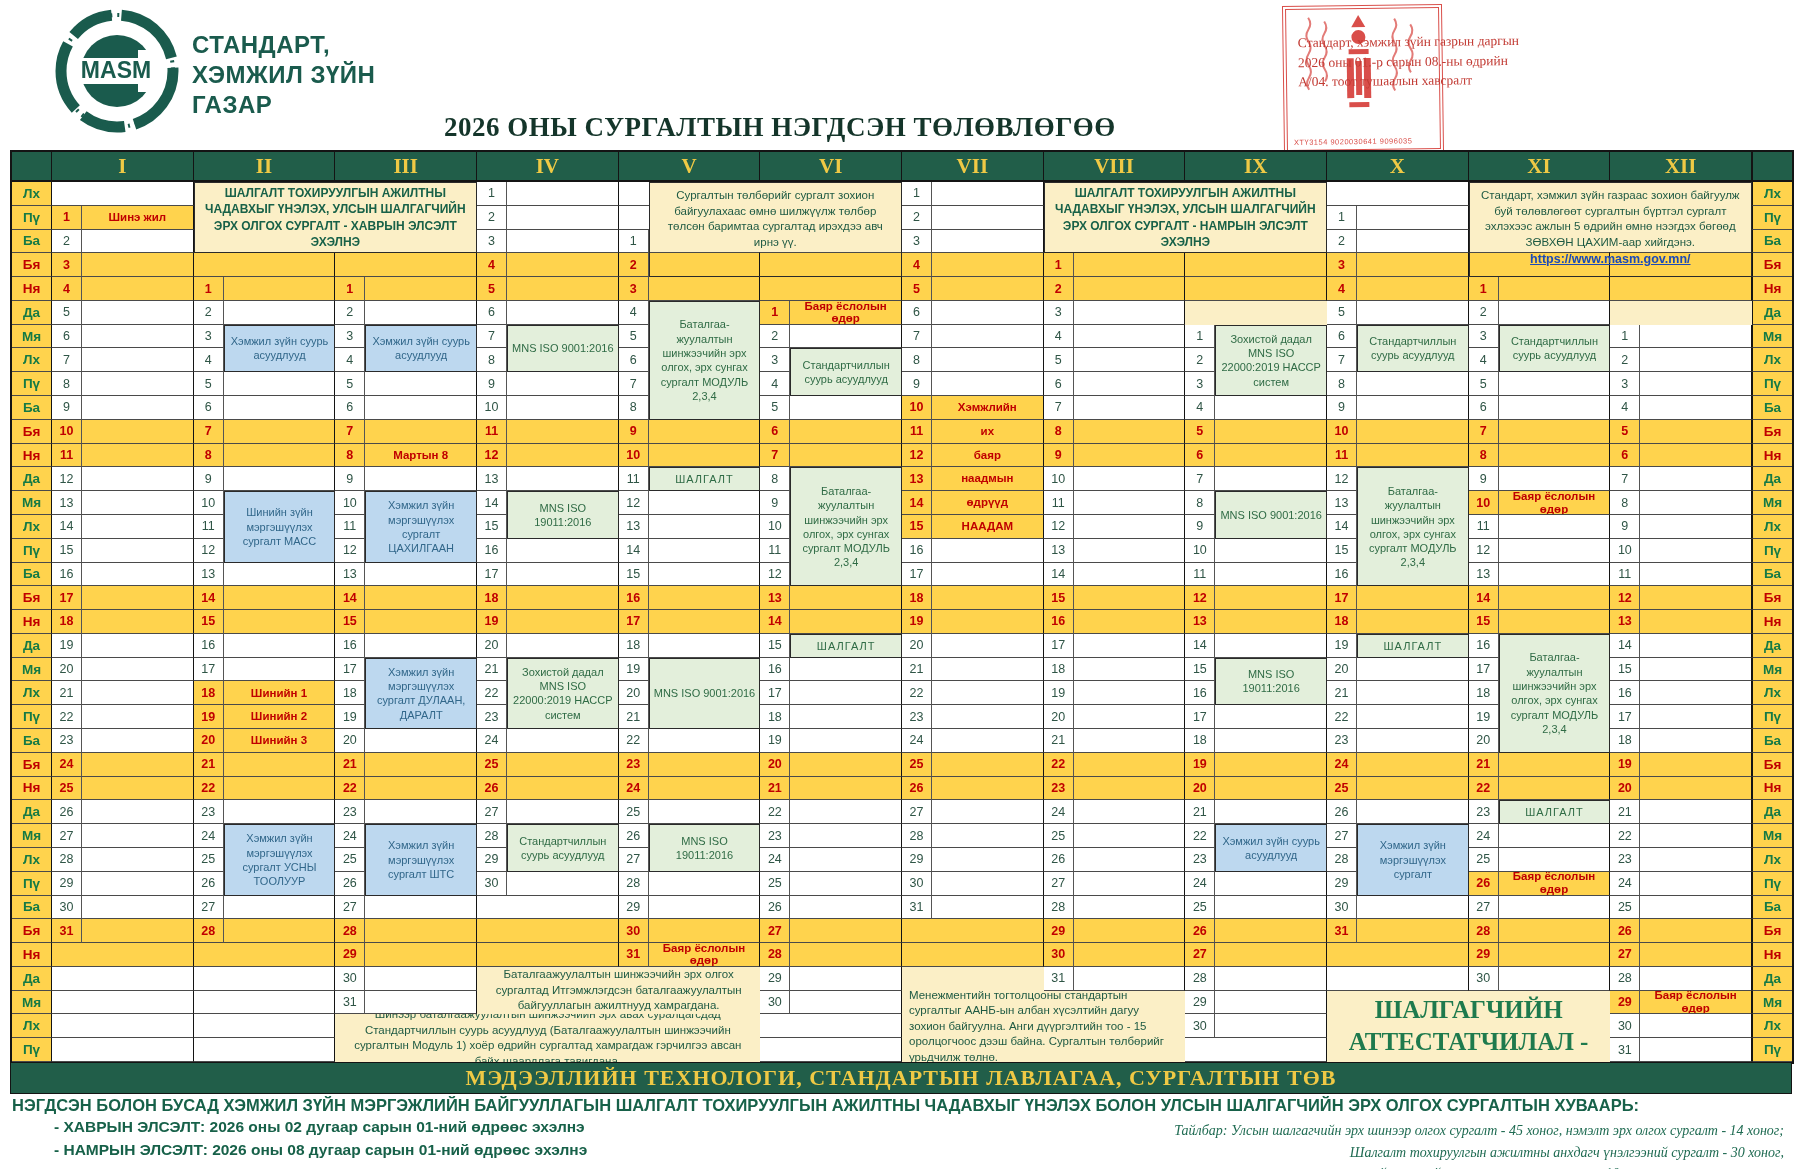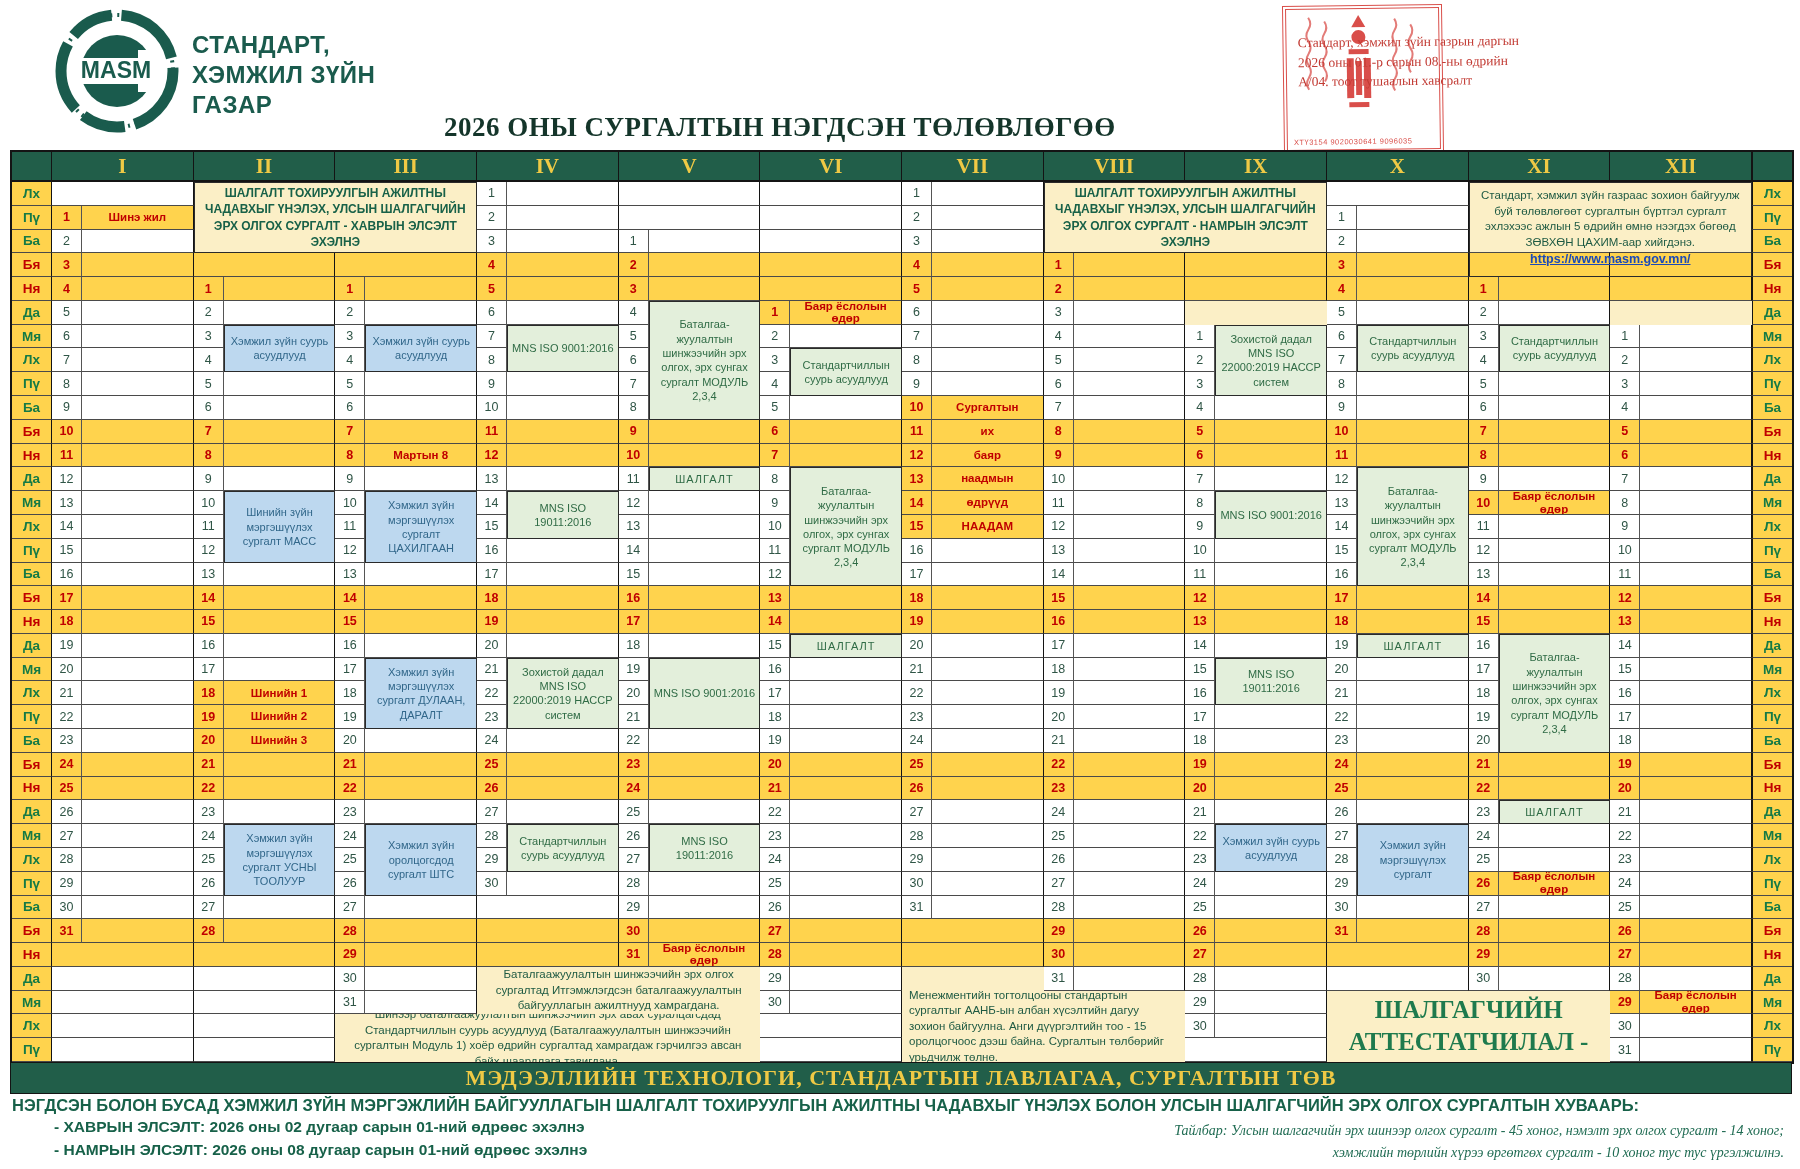--- a/index.html
+++ b/index.html
@@ -365,21 +365,21 @@
     <div class="c day" style="grid-area: 24 / 6 / span 1 / span 1;">19</div>
     <div class="c day" style="grid-area: 25 / 6 / span 1 / span 1;">20</div>
     <div class="c cont mb" style="grid-area: 25 / 7 / span 1 / span 1;"></div>
     <div class="c day hd" style="grid-area: 26 / 6 / span 1 / span 1;">21</div>
     <div class="c cont mb ywk" style="grid-area: 26 / 7 / span 1 / span 1;"></div>
     <div class="c day hd" style="grid-area: 27 / 6 / span 1 / span 1;">22</div>
     <div class="c cont mb ywk" style="grid-area: 27 / 7 / span 1 / span 1;"></div>
     <div class="c day" style="grid-area: 28 / 6 / span 1 / span 1;">23</div>
     <div class="c cont mb" style="grid-area: 28 / 7 / span 1 / span 1;"></div>
     <div class="c day" style="grid-area: 29 / 6 / span 1 / span 1;">24</div>
-    <div class="c ev ev-metrology mb" style="grid-area: 29 / 7 / span 3 / span 1;">Хэмжил зүйн оролцогсдод сургалт ШТС</div>
+    <div class="c ev ev-metrology mb" style="grid-area: 29 / 7 / span 3 / span 1;">Хэмжил зүйн мэргэшүүлэх сургалт ШТС</div>
     <div class="c day" style="grid-area: 30 / 6 / span 1 / span 1;">25</div>
     <div class="c day" style="grid-area: 31 / 6 / span 1 / span 1;">26</div>
     <div class="c day" style="grid-area: 32 / 6 / span 1 / span 1;">27</div>
     <div class="c cont mb" style="grid-area: 32 / 7 / span 1 / span 1;"></div>
     <div class="c day hd" style="grid-area: 33 / 6 / span 1 / span 1;">28</div>
     <div class="c cont mb ywk" style="grid-area: 33 / 7 / span 1 / span 1;"></div>
     <div class="c day hd" style="grid-area: 34 / 6 / span 1 / span 1;">29</div>
     <div class="c cont mb ywk" style="grid-area: 34 / 7 / span 1 / span 1;"></div>
     <div class="c day" style="grid-area: 35 / 6 / span 1 / span 1;">30</div>
     <div class="c cont mb" style="grid-area: 35 / 7 / span 1 / span 1;"></div>
@@ -584,21 +584,21 @@
     <div class="c cont mb ywk" style="grid-area: 6 / 15 / span 1 / span 1;"></div>
     <div class="c day" style="grid-area: 7 / 14 / span 1 / span 1;">6</div>
     <div class="c cont mb" style="grid-area: 7 / 15 / span 1 / span 1;"></div>
     <div class="c day" style="grid-area: 8 / 14 / span 1 / span 1;">7</div>
     <div class="c cont mb" style="grid-area: 8 / 15 / span 1 / span 1;"></div>
     <div class="c day" style="grid-area: 9 / 14 / span 1 / span 1;">8</div>
     <div class="c cont mb" style="grid-area: 9 / 15 / span 1 / span 1;"></div>
     <div class="c day" style="grid-area: 10 / 14 / span 1 / span 1;">9</div>
     <div class="c cont mb" style="grid-area: 10 / 15 / span 1 / span 1;"></div>
     <div class="c day hd" style="grid-area: 11 / 14 / span 1 / span 1;">10</div>
-    <div class="c holl mb" style="grid-area: 11 / 15 / span 1 / span 1;">Сургалтын</div>
+    <div class="c holl mb" style="grid-area: 11 / 15 / span 1 / span 1;">Хэмжлийн</div>
     <div class="c day hd" style="grid-area: 12 / 14 / span 1 / span 1;">11</div>
     <div class="c holl mb" style="grid-area: 12 / 15 / span 1 / span 1;">их</div>
     <div class="c day hd" style="grid-area: 13 / 14 / span 1 / span 1;">12</div>
     <div class="c holl mb" style="grid-area: 13 / 15 / span 1 / span 1;">баяр</div>
     <div class="c day hd" style="grid-area: 14 / 14 / span 1 / span 1;">13</div>
     <div class="c holl mb" style="grid-area: 14 / 15 / span 1 / span 1;">наадмын</div>
     <div class="c day hd" style="grid-area: 15 / 14 / span 1 / span 1;">14</div>
     <div class="c holl mb" style="grid-area: 15 / 15 / span 1 / span 1;">өдрүүд</div>
     <div class="c day hd" style="grid-area: 16 / 14 / span 1 / span 1;">15</div>
     <div class="c holl mb" style="grid-area: 16 / 15 / span 1 / span 1;">НААДАМ</div>
@@ -957,20 +957,23 @@
     <div class="c cont mb" style="grid-area: 35 / 25 / span 1 / span 1;"></div>
     <div class="c day hd" style="grid-area: 36 / 24 / span 1 / span 1;">29</div>
     <div class="c holl mb" style="grid-area: 36 / 25 / span 1 / span 1;">Баяр ёслолын өдөр</div>
     <div class="c day" style="grid-area: 37 / 24 / span 1 / span 1;">30</div>
     <div class="c cont mb" style="grid-area: 37 / 25 / span 1 / span 1;"></div>
     <div class="c day" style="grid-area: 38 / 24 / span 1 / span 1;">31</div>
     <div class="c cont mb" style="grid-area: 38 / 25 / span 1 / span 1;"></div>
     <div class="c note ncream nbold" style="grid-area: 2 / 4 / span 3 / span 4;">
       <div>ШАЛГАЛТ ТОХИРУУЛГЫН АЖИЛТНЫ ЧАДАВХЫГ ҮНЭЛЭХ, УЛСЫН ШАЛГАГЧИЙН ЭРХ ОЛГОХ СУРГАЛТ - ХАВРЫН ЭЛСЭЛТ ЭХЭЛНЭ</div>
     </div>
+    <div class="c note nfade" style="grid-area: 2 / 11 / span 4 / span 3;">
+      <div>Сургалтын төлбөрийг сургалт зохион байгуулахаас өмнө шилжүүлж төлбөр төлсөн баримтаа сургалтад ирэхдээ авч ирнэ үү.</div>
+    </div>
     <div class="c note ncream nbold" style="grid-area: 2 / 16 / span 3 / span 4;">
       <div>ШАЛГАЛТ ТОХИРУУЛГЫН АЖИЛТНЫ ЧАДАВХЫГ ҮНЭЛЭХ, УЛСЫН ШАЛГАГЧИЙН ЭРХ ОЛГОХ СУРГАЛТ - НАМРЫН ЭЛСЭЛТ ЭХЭЛНЭ</div>
     </div>
     <div class="c note ncream nbd0" style="grid-area: 7 / 18 / span 1 / span 2;"></div>
     <div class="c note nfade" style="grid-area: 2 / 22 / span 4 / span 4;">
       <div>Стандарт, хэмжил зүйн газраас зохион байгуулж буй төлөвлөгөөт сургалтын бүртгэл сургалт эхлэхээс ажлын 5 өдрийн өмнө нээгдэх бөгөөд ЗӨВХӨН ЦАХИМ-аар хийгдэнэ.</div>
       <div class="url">https://www.masm.gov.mn/</div>
     </div>
     <div class="c note ncream nbd0" style="grid-area: 7 / 24 / span 1 / span 2;"></div>
     <div class="c note ncream nbd0" style="grid-area: 35 / 8 / span 2 / span 4;">
@@ -988,15 +991,16 @@
     </div>
   </div>
 
 <div class="footer-bar">МЭДЭЭЛЛИЙН ТЕХНОЛОГИ, СТАНДАРТЫН ЛАВЛАГАА, СУРГАЛТЫН ТӨВ</div>
 <div class="footer-text">
   <div class="sched-head">НЭГДСЭН БОЛОН БУСАД ХЭМЖИЛ ЗҮЙН МЭРГЭЖЛИЙН БАЙГУУЛЛАГЫН ШАЛГАЛТ ТОХИРУУЛГЫН АЖИЛТНЫ ЧАДАВХЫГ ҮНЭЛЭХ БОЛОН УЛСЫН ШАЛГАГЧИЙН ЭРХ ОЛГОХ СУРГАЛТЫН ХУВААРЬ:</div>
   <div class="sched-line">- ХАВРЫН ЭЛСЭЛТ: 2026 оны 02 дугаар сарын 01-ний өдрөөс эхэлнэ</div>
   <div class="sched-line">- НАМРЫН ЭЛСЭЛТ: 2026 оны 08 дугаар сарын 01-ний өдрөөс эхэлнэ</div>
   <div class="tailbar">
     <div>Тайлбар: Улсын шалгагчийн эрх шинээр олгох сургалт - 45 хоног, нэмэлт эрх олгох сургалт - 14 хоног;</div>
+    <div>Шалгалт тохируулгын ажилтны анхдагч үнэлгээний сургалт - 30 хоног,</div>
     <div>хэмжлийн төрлийн хүрээ өргөтгөх сургалт - 10 хоног тус тус үргэлжилнэ.</div>
   </div>
 </div>
 
 </body></html>

